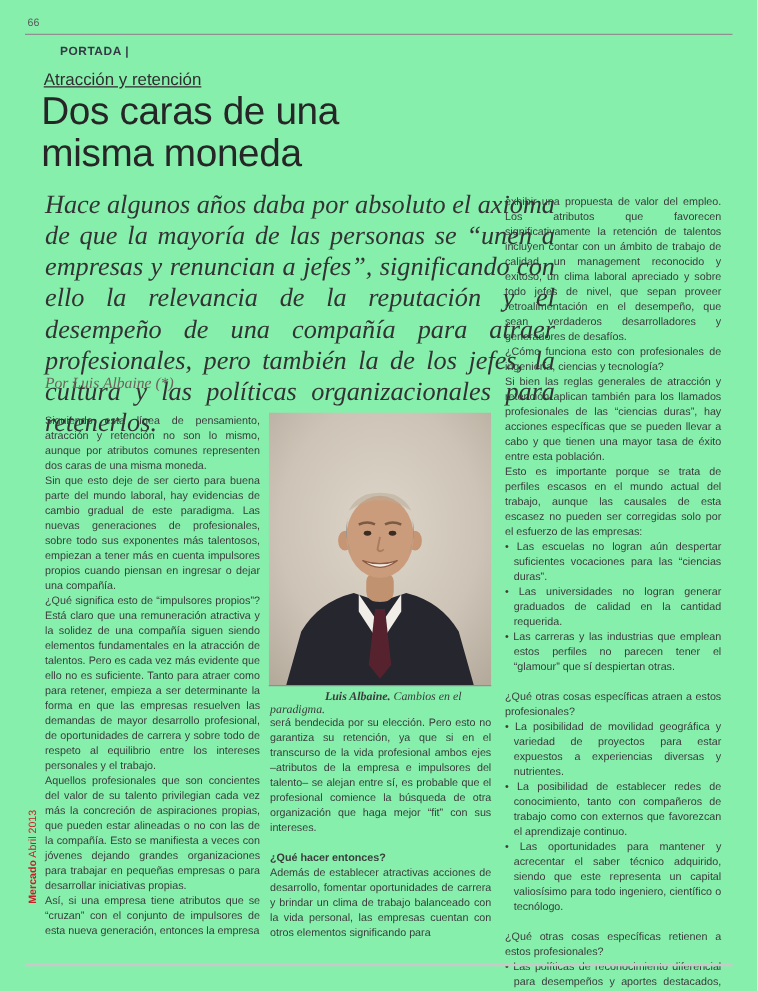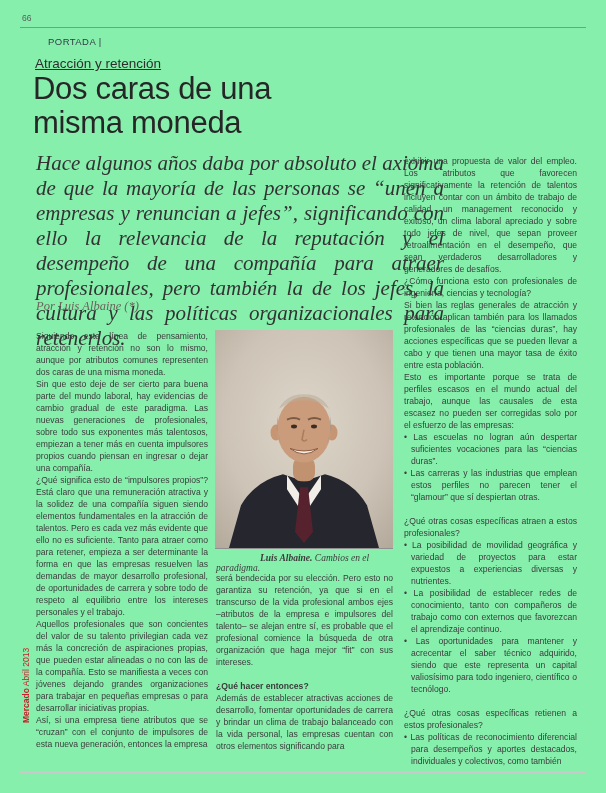--- a/index.html
+++ b/index.html
@@ -4,21 +4,21 @@
 <style>
   html,body{margin:0;padding:0;background:#ffffff;}
   .page{
     position:relative;width:606px;height:793px;background:#86efac;overflow:hidden;
     font-family:"Liberation Sans",sans-serif;color:#3c3c3c;
   }
   .page-number{position:absolute;left:22px;top:13px;font-size:8.5px;color:#5a5a5a;}
   .top-rule{position:absolute;left:20px;right:20px;top:27px;height:1px;background:#8f8f8f;}
   .bottom-rule{position:absolute;left:20px;right:20px;top:771px;height:2px;background:#c9c9c9;}
 
-  .section-label{position:absolute;left:36px;top:36px;font-size:9.5px;font-weight:normal;
+  .section-label{position:absolute;left:36px;top:36px;font-size:9.5px;font-weight:bold;
     color:#343a44;letter-spacing:.45px;padding-left:12px;}
   .kicker{position:absolute;left:35px;top:56px;font-size:13.5px;color:#2e2e2e;text-decoration:underline;}
   .article-title{position:absolute;left:33px;top:72px;font-size:31px;line-height:34px;
     color:#262626;letter-spacing:-.3px;}
 
   .lead{position:absolute;left:36px;top:151px;width:408px;
     font-family:"Liberation Serif",serif;font-style:italic;font-size:21px;line-height:25px;
     color:#333333;text-align:justify;}
   .byline{position:absolute;left:36px;top:299px;
     font-family:"Liberation Serif",serif;font-style:italic;font-size:12.5px;color:#6e625a;}
@@ -118,20 +118,21 @@
       <div class="blk blk-gap"></div>
       <div class="blk blk-h">¿Qué hacer entonces?</div>
       <div class="blk blk-p">Además de establecer atractivas acciones de desarrollo, fomentar oportunidades de carrera y brindar un clima de trabajo balanceado con la vida personal, las empresas cuentan con otros elementos significando para</div>
     </div>
   <div class="col col-right">
       <div class="blk blk-p">exhibir una propuesta de valor del empleo. Los atributos que favorecen significativamente la retención de talentos incluyen contar con un ámbito de trabajo de calidad, un management reconocido y exitoso, un clima laboral apreciado y sobre todo jefes de nivel, que sepan proveer retroalimentación en el desempeño, que sean verdaderos desarrolladores y generadores de desafíos.</div>
       <div class="blk blk-p">¿Cómo funciona esto con profesionales de ingeniería, ciencias y tecnología?</div>
       <div class="blk blk-p">Si bien las reglas generales de atracción y retención aplican también para los llamados profesionales de las “ciencias duras”, hay acciones específicas que se pueden llevar a cabo y que tienen una mayor tasa de éxito entre esta población.</div>
       <div class="blk blk-p">Esto es importante porque se trata de perfiles escasos en el mundo actual del trabajo, aunque las causales de esta escasez no pueden ser corregidas solo por el esfuerzo de las empresas:</div>
       <div class="blk blk-li">• Las escuelas no logran aún despertar suficientes vocaciones para las “ciencias duras”.</div>
+      <div class="blk blk-li">• Las universidades no logran generar graduados de calidad en la cantidad requerida.</div>
       <div class="blk blk-li">• Las carreras y las industrias que emplean estos perfiles no parecen tener el “glamour” que sí despiertan otras.</div>
       <div class="blk blk-gap"></div>
       <div class="blk blk-p">¿Qué otras cosas específicas atraen a estos profesionales?</div>
       <div class="blk blk-li">• La posibilidad de movilidad geográfica y variedad de proyectos para estar expuestos a experiencias diversas y nutrientes.</div>
       <div class="blk blk-li">• La posibilidad de establecer redes de conocimiento, tanto con compañeros de trabajo como con externos que favorezcan el aprendizaje continuo.</div>
       <div class="blk blk-li">• Las oportunidades para mantener y acrecentar el saber técnico adquirido, siendo que este representa un capital valiosísimo para todo ingeniero, científico o tecnólogo.</div>
       <div class="blk blk-gap"></div>
       <div class="blk blk-p">¿Qué otras cosas específicas retienen a estos profesionales?</div>
       <div class="blk blk-li">• Las políticas de reconocimiento diferencial para desempeños y aportes destacados, individuales y colectivos, como también</div>
     </div>

